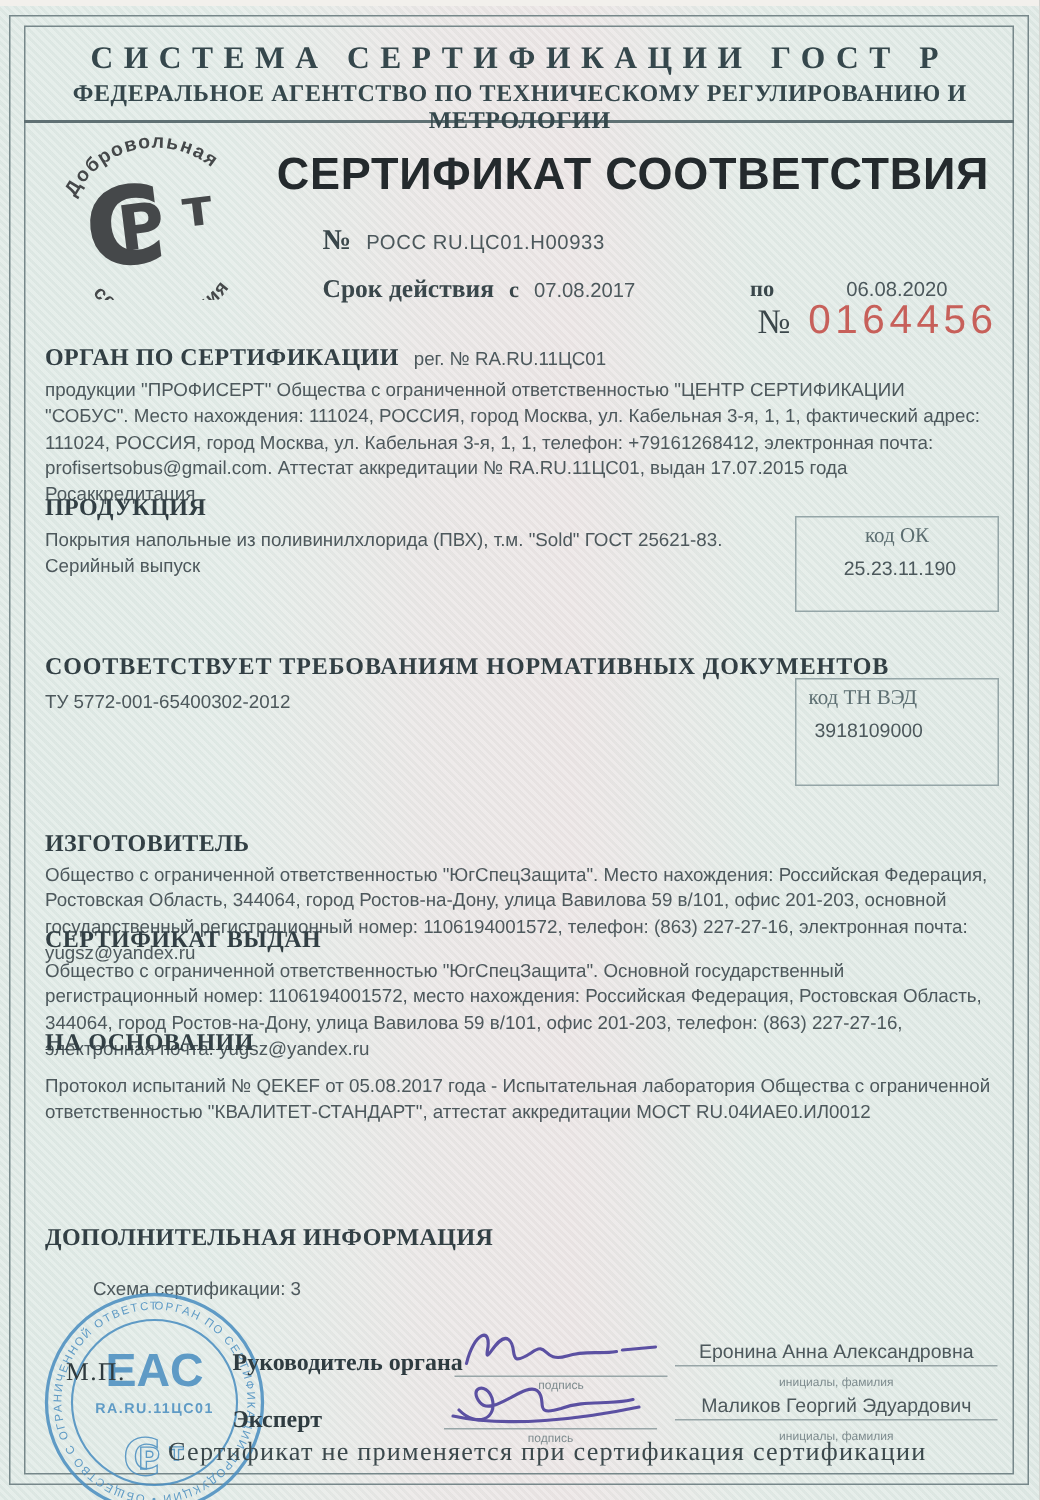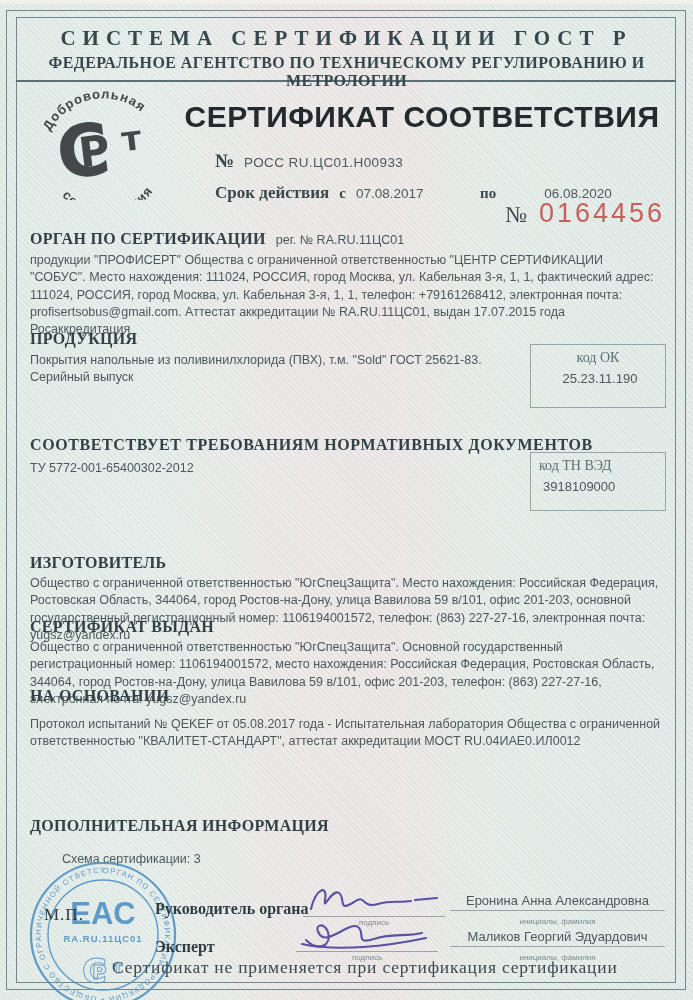--- a/index.html
+++ b/index.html
@@ -27,21 +27,21 @@
     font-weight:bold;font-size:30px;letter-spacing:.5px;color:#242a2d;}
 
   .row{position:absolute;display:flex;align-items:baseline;gap:10px;}
   #num-row{left:215px;top:150px;}
   .num-label{font-family:"Liberation Serif",serif;font-weight:bold;font-size:19px;color:#3a474b;}
   .num-val{font-size:13.5px;color:#4c585c;letter-spacing:.4px;}
   #validity-row{left:215px;top:183px;}
   .validity-label{font-family:"Liberation Serif",serif;font-weight:bold;font-size:17px;color:#3a474b;}
   .vsmall{font-family:"Liberation Serif",serif;font-weight:bold;font-size:15px;color:#3a474b;}
   .date-val{font-size:13.5px;color:#4c585c;}
-  #validity-to{left:480px;top:185px;gap:48px;}
+  #validity-to{left:500px;top:185px;gap:48px;}
   #serial-row{right:28px;top:198px;position:absolute;display:flex;align-items:baseline;gap:12px;}
   .serial-num-label{font-family:"Liberation Serif",serif;font-size:23px;color:#3b474b;}
   .serial-val{font-family:Liberation Sans, sans-serif;font-size:27px;letter-spacing:3px;color:#c7605a;}
 
   .sec-head{position:absolute;font-family:"Liberation Serif",serif;font-weight:bold;
     font-size:16px;letter-spacing:.3px;color:#323f44;}
   .sec-text{position:absolute;font-size:12.5px;line-height:1.38;color:#4d585c;}
   .reg-suffix{font-family:"Liberation Sans",sans-serif;font-weight:normal;font-size:12.5px;
     letter-spacing:0;color:#4c585c;margin-left:10px;}
 
@@ -126,21 +126,21 @@
 
   <div class="sec-head" style="left:30px;top:330px;">ПРОДУКЦИЯ</div>
   <div class="sec-text" style="left:30px;top:352px;width:478px;">Покрытия напольные из поливинилхлорида (ПВХ), т.м. "Sold" ГОСТ 25621-83. Серийный выпуск</div>
   <div class="code-box" style="top:344px;height:64px;text-align:center;">
     <div class="code-label">код ОК</div>
     <div class="code-val">25.23.11.190</div>
   </div>
 
   <div class="sec-head" style="left:30px;top:436px;letter-spacing:.6px;">СООТВЕТСТВУЕТ ТРЕБОВАНИЯМ НОРМАТИВНЫХ ДОКУМЕНТОВ</div>
   <div class="sec-text" style="left:30px;top:460px;width:478px;">ТУ 5772-001-65400302-2012</div>
-  <div class="code-box" style="top:452px;height:59px;">
+  <div class="code-box" style="top:452px;height:72px;">
     <div class="code-label">код ТН ВЭД</div>
     <div class="code-val">3918109000</div>
   </div>
 
   <div class="sec-head" style="left:30px;top:554px;">ИЗГОТОВИТЕЛЬ</div>
   <div class="sec-text" style="left:30px;top:575px;width:632px;">Общество с ограниченной ответственностью "ЮгСпецЗащита". Место нахождения: Российская Федерация, Ростовская Область, 344064, город Ростов-на-Дону, улица Вавилова 59 в/101, офис 201-203, основной государственный регистрационный номер: 1106194001572, телефон: (863) 227-27-16, электронная почта: yugsz@yandex.ru</div>
 
   <div class="sec-head" style="left:30px;top:618px;">СЕРТИФИКАТ ВЫДАН</div>
   <div class="sec-text" style="left:30px;top:639px;width:632px;">Общество с ограниченной ответственностью "ЮгСпецЗащита". Основной государственный регистрационный номер: 1106194001572, место нахождения: Российская Федерация, Ростовская Область, 344064, город Ростов-на-Дону, улица Вавилова 59 в/101, офис 201-203, телефон: (863) 227-27-16, электронная почта: yugsz@yandex.ru</div>
 

